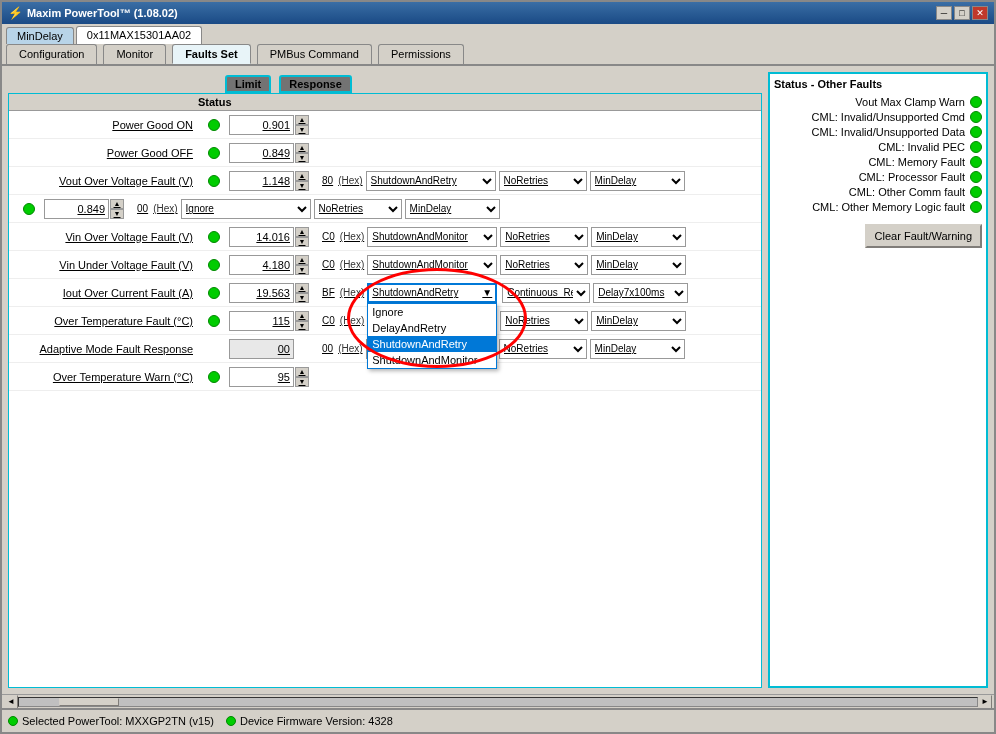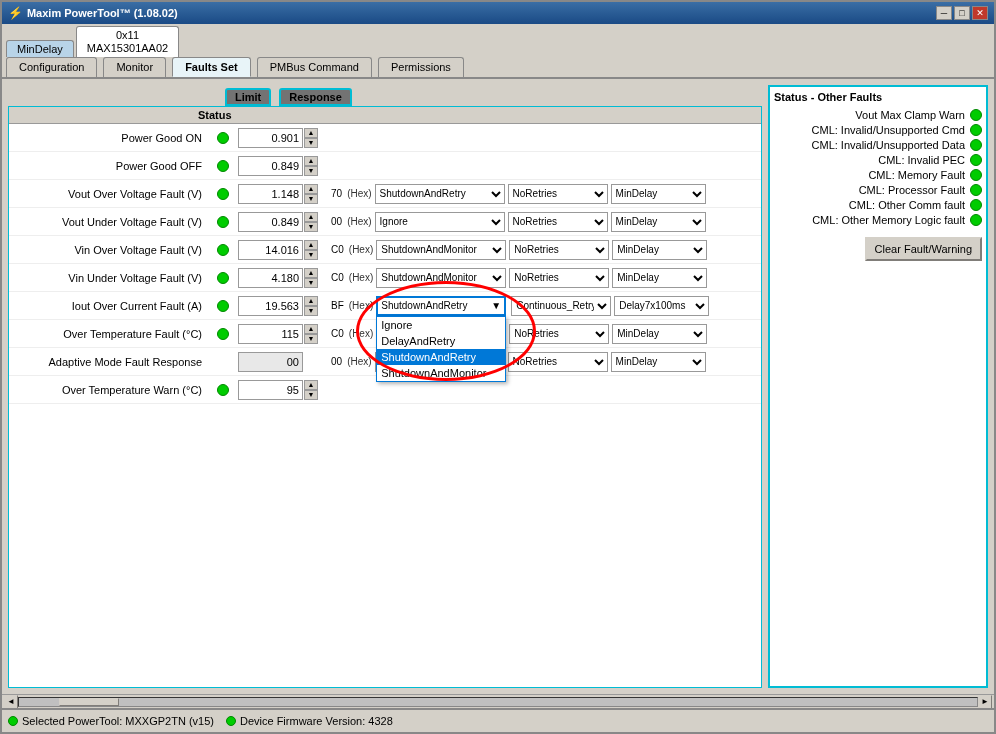--- a/index.html
+++ b/index.html
@@ -61,21 +61,21 @@
       border: 1px solid #888;
       border-bottom: none;
       padding: 2px 10px;
       font-size: 11px;
       margin-right: 2px;
       cursor: pointer;
       border-radius: 3px 3px 0 0;
     }
     .tab-device.active { background: white; }
     .tab-device-content {
-      display: flex; flex-direction: column; align-items: center;
+      display: flex; flex-direction: row; align-items: center;
       line-height: 1.2;
     }
 
     .main-tabs {
       display: flex;
       background: #d4d0c8;
       padding: 0 4px;
       border-bottom: 2px solid #888;
       flex-shrink: 0;
     }
@@ -144,21 +144,22 @@
     .fault-rows {
       flex: 1;
       overflow-y: auto;
     }
 
     .fault-row {
       display: flex;
       align-items: center;
       border-bottom: 1px solid #eee;
       min-height: 28px;
-      padding: 1px 14px;
+      padding: 1px 5px;
+      text-decoration: underline;
     }
 
     .fault-name {
       width: 185px;
       padding: 2px 6px 2px 4px;
       text-align: right;
       font-size: 11px;
     }
 
     .fault-status {
@@ -221,21 +222,21 @@
     .hex-label { font-size: 10px; color: #333; }
 
     select {
       height: 20px;
       font-size: 10px;
       border: 1px solid #999;
       background: white;
       cursor: pointer;
     }
     .sel-response { width: 130px; }
-    .sel-retry { width: 100px; }
+    .sel-retry { width: 88px; }
     .sel-delay { width: 95px; }
 
     
     .dropdown-open-container {
       position: relative;
     }
     .dropdown-overlay {
       position: absolute;
       top: 20px;
       left: 0;
@@ -435,32 +436,31 @@
                 <div class="status-dot"></div>
               </div>
             <div class="fault-limit">
               <input class="limit-input" type="text" value="1.148" style="">
               <div class="spin-btns">
                 <div class="spin-btn">▲</div>
                 <div class="spin-btn">▼</div>
               </div>
             </div>
             <div class="fault-response">
-              <span class="hex-code">70</span>
+              <span class="hex-code">80</span>
               <span class="hex-label">(Hex)</span>
               <select class="sel-response">
                 <option>ShutdownAndRetry</option><option>Ignore</option><option>DelayAndRetry</option><option>ShutdownAndMonitor</option>
               </select>
               <select class="sel-retry"><option>NoRetries</option></select>
               <select class="sel-delay"><option>MinDelay</option></select>
             </div>
           </div>
 
           <div class="fault-row">
-            <div class="fault-name">Vout Under Voltage Fault (V)</div>
             <div class="fault-status">
                 <div class="status-dot"></div>
               </div>
             <div class="fault-limit">
               <input class="limit-input" type="text" value="0.849" style="">
               <div class="spin-btns">
                 <div class="spin-btn">▲</div>
                 <div class="spin-btn">▼</div>
               </div>
             </div>

